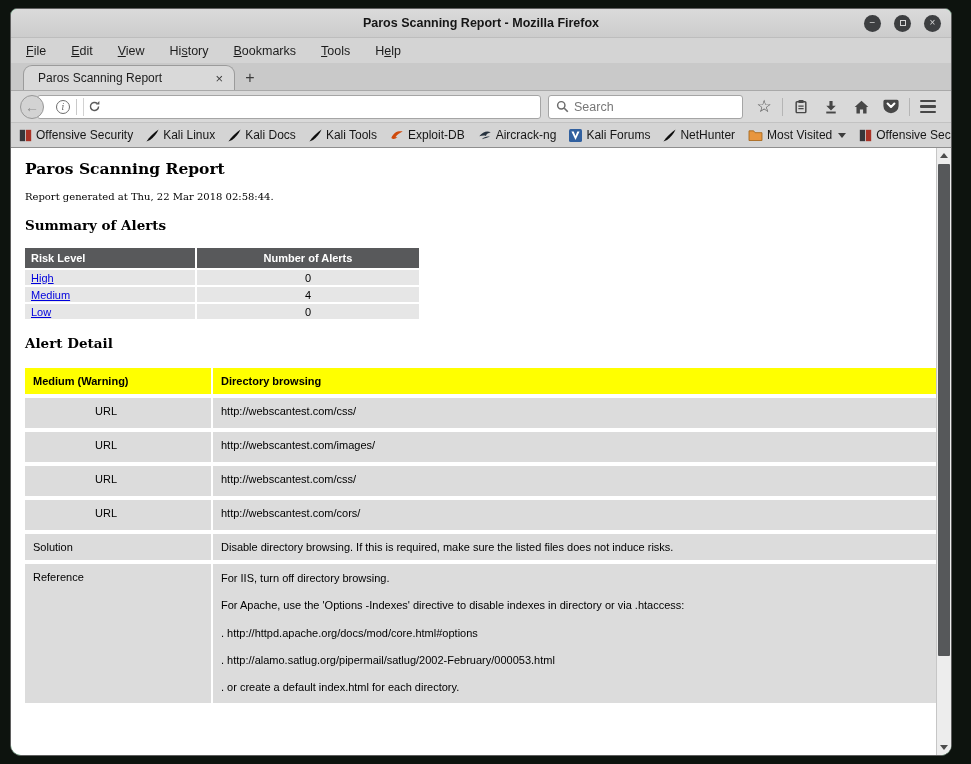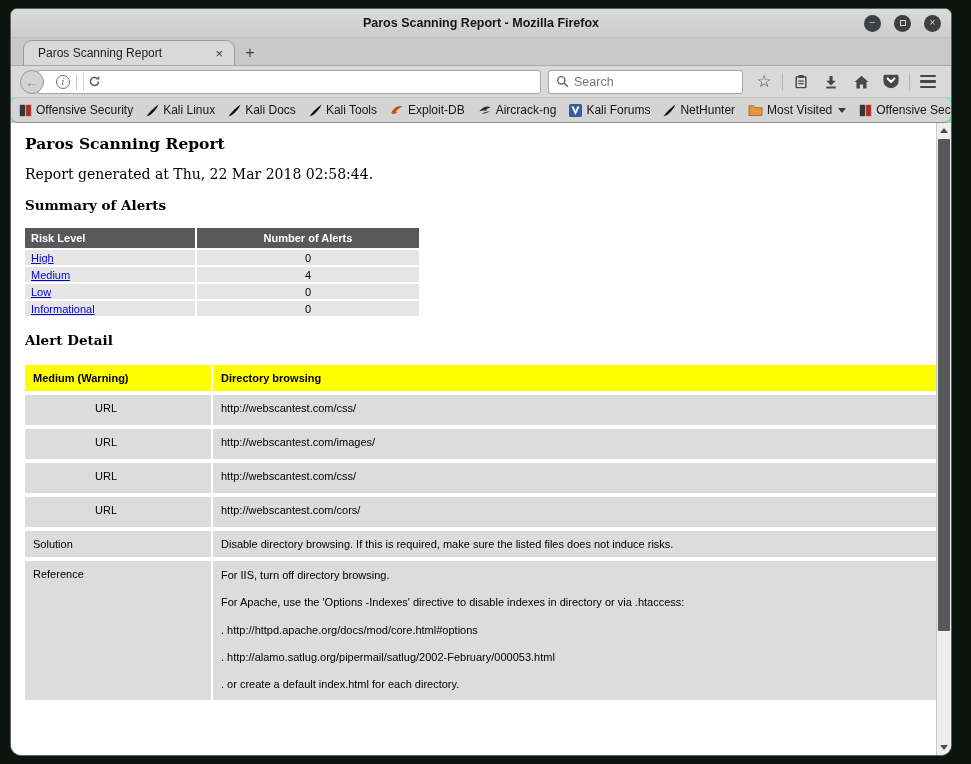--- a/index.html
+++ b/index.html
@@ -124,38 +124,37 @@
   
   .bookmarksbar {
     height: 26px; flex: 0 0 26px;
     background: #d4d4d4;
     border-top: 1px solid #c2c2c2;
     border-bottom: 1px solid #8f8f8f;
     display: flex; align-items: center;
     padding: 0 8px; gap: 13px;
     font-size: 12px; color: #161616;
     overflow: hidden;
-    border-radius: 7px;
   }
   .bm-item { display: flex; align-items: center; gap: 4px; white-space: nowrap; cursor: default; }
   .bm-chevron {
     width: 0; height: 0; margin-left: 2px;
     border-left: 4px solid transparent; border-right: 4px solid transparent;
     border-top: 5px solid #3c3c3c;
   }
   
   .content { flex: 1 1 auto; background: #ffffff; display: flex; overflow: hidden; position: relative; }
   .page {
     flex: 1 1 auto; overflow: hidden;
     padding: 9px 10px 0 14px;
     font-family: "DejaVu Serif", serif;
     color: #000;
   }
   .page h1 { font-size: 15.5px; margin: 2px 0 13px 0; }
-  .page .gen { font-size: 14px; margin: 0 0 15px 0; }
+  .page .gen { font-size: 10px; margin: 0 0 15px 0; }
   .page h2 { font-size: 13.5px; margin: 0 0 13px 0; }
   
   .summary-table {
     border-collapse: separate; border-spacing: 2px;
     font-family: "Liberation Sans", sans-serif; font-size: 11px;
     margin: 8px 0 14px -2px;
   }
   .summary-table th {
     background: #58595b; color: #ffffff; font-weight: bold;
     padding: 4px 6px; text-align: left; height: 20px;
@@ -207,20 +206,29 @@
         </div>
       <div class="wc-btn">
           <span class="sq"></span>
         </div>
       <div class="wc-btn">
           <span>×</span>
         </div>
     </div>
   </div>
 
+  <div class="menubar">
+    <span class="menu-item"><u>F</u>ile</span>
+    <span class="menu-item"><u>E</u>dit</span>
+    <span class="menu-item"><u>V</u>iew</span>
+    <span class="menu-item">Hi<u>s</u>tory</span>
+    <span class="menu-item"><u>B</u>ookmarks</span>
+    <span class="menu-item"><u>T</u>ools</span>
+    <span class="menu-item">H<u>e</u>lp</span>
+  </div>
 
   <div class="tabbar">
     <div class="tab">
       <span class="tab-label">Paros Scanning Report</span>
       <span class="tab-close">×</span>
     </div>
     <div class="newtab-btn">
         <span>+</span>
       </div>
   </div>
@@ -373,24 +381,20 @@
           <td class="c2">0</td>
         </tr>
         <tr>
           <td class="c1"><span class="risk-link">Medium</span></td>
           <td class="c2">4</td>
         </tr>
         <tr>
           <td class="c1"><span class="risk-link">Low</span></td>
           <td class="c2">0</td>
         </tr>
-        <tr>
-          <td class="c1"><span class="risk-link">Informational</span></td>
-          <td class="c2">0</td>
-        </tr>
       </tbody>
         </table>
 
       <h2>Alert Detail</h2>
 
       <table class="alert-table">
         <tbody>
             <tr class="row-head">
           <td class="label">Medium (Warning)</td>
           <td class="val">Directory browsing</td>

